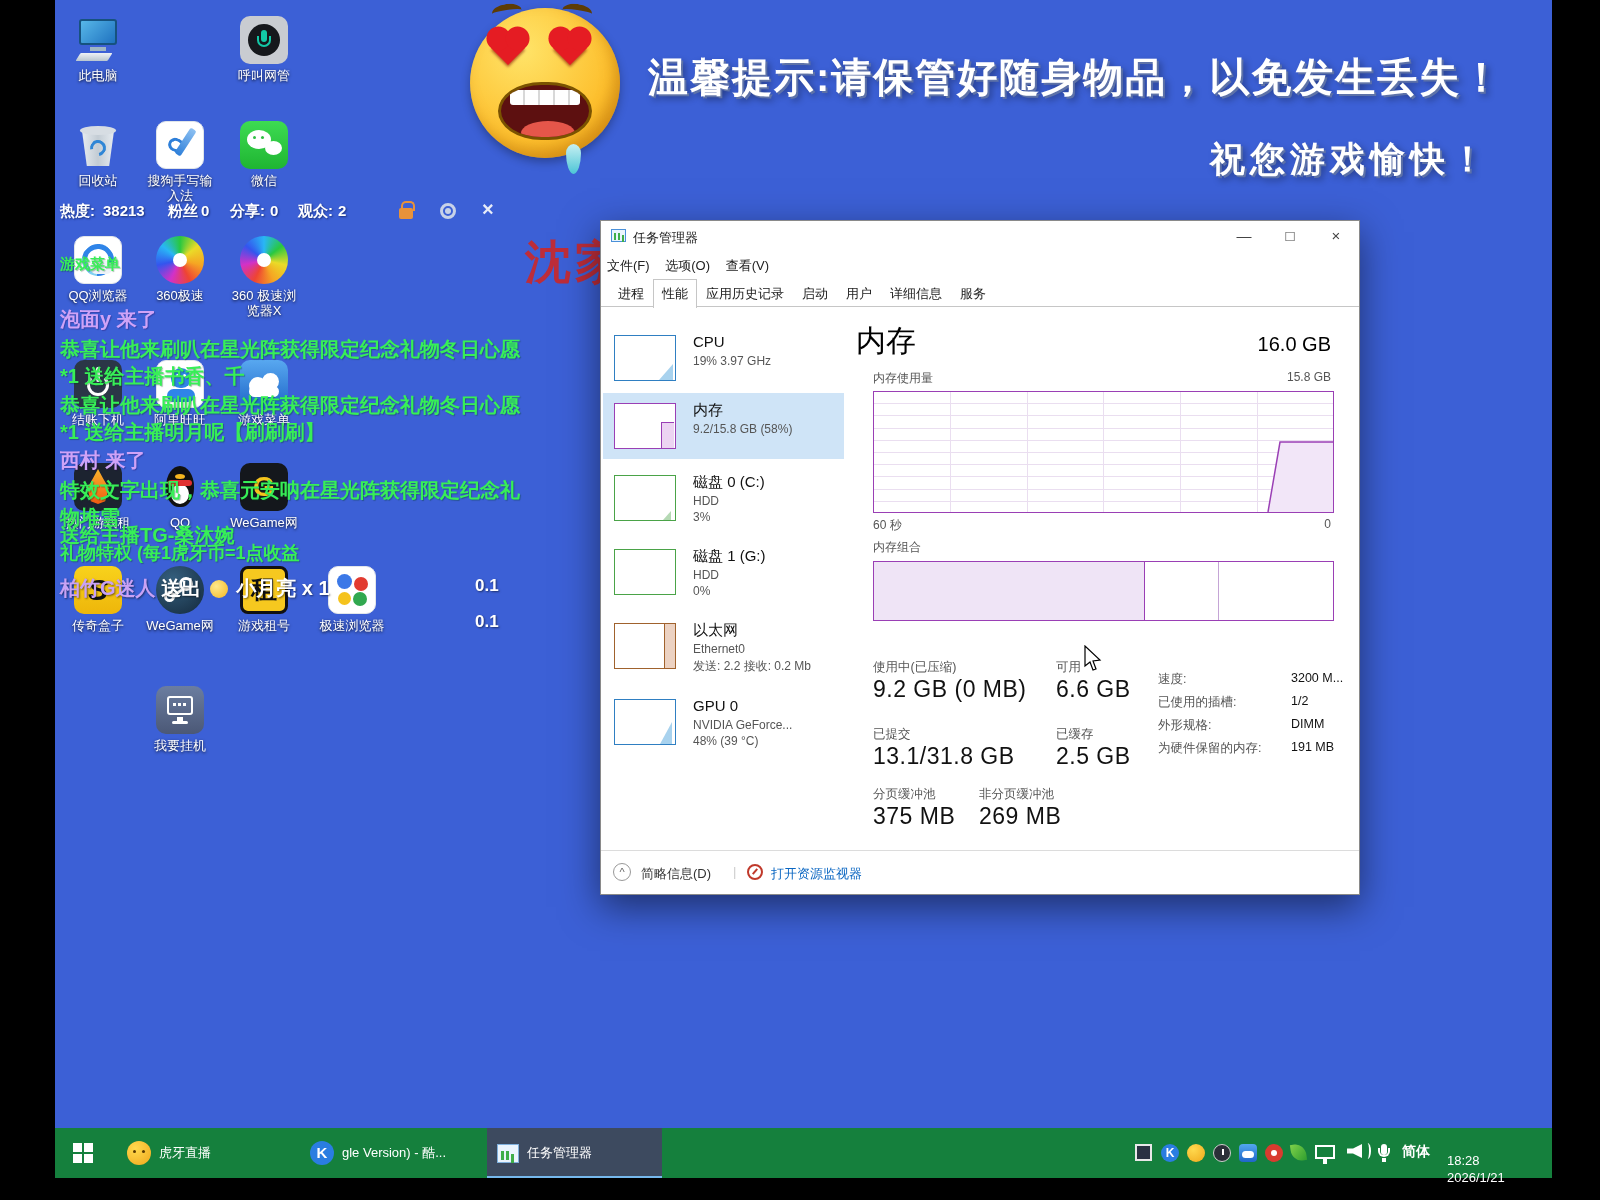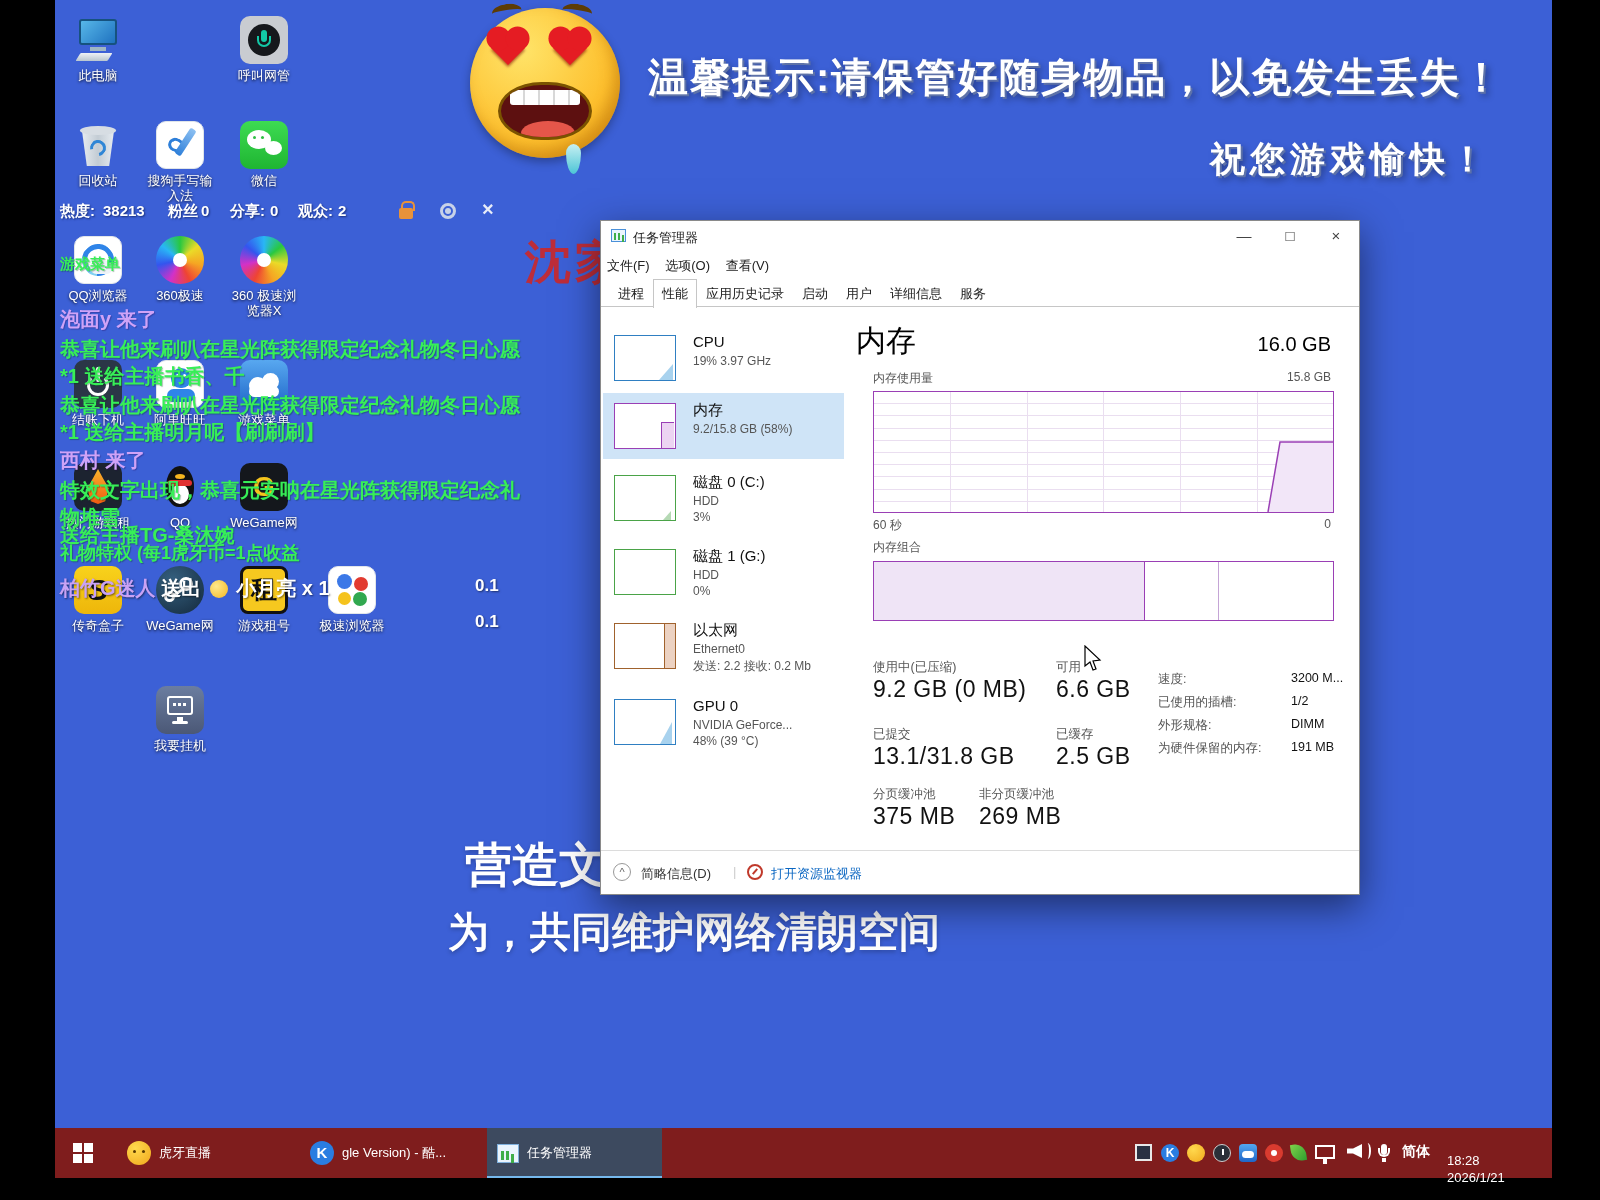--- a/index.html
+++ b/index.html
@@ -50,21 +50,21 @@
 .mstatlabel{position:absolute;font-size:12.5px;color:#555}
 .mstatval{position:absolute;font-size:23px;color:#111;letter-spacing:.5px}
 .mdetlabel{position:absolute;font-size:12.5px;color:#555}
 .mdetval{position:absolute;font-size:12.5px;color:#111}
 .tmfoot{position:absolute;left:0;right:0;bottom:0;height:44px;border-top:1px solid #dcdcdc;background:#fff}
 .graphbox{position:absolute;left:272px;top:170px;width:461px;height:122px;border:1px solid #9a3fb5;background-image:repeating-linear-gradient(to bottom,transparent 0 11.2px,#eadef0 11.2px 12.2px),repeating-linear-gradient(to right,transparent 0 75.8px,#eadef0 75.8px 76.8px)}
 .compbar{position:absolute;left:272px;top:340px;width:461px;height:60px;border:1px solid #9a3fb5;background:#fff}
 .compfill{position:absolute;left:0;top:0;height:100%;background:#efe4f6;border-right:1px solid #9a3fb5}
 .compdiv{position:absolute;top:0;width:1px;height:100%;background:#c5a5d6}
 
-.taskbar{position:absolute;left:55px;top:1128px;width:1497px;height:50px;background:#7f1d1d;color:#fff}
+.taskbar{position:absolute;left:55px;top:1128px;width:1497px;height:50px;background:#15803d;color:#fff}
 .tbitem{position:absolute;top:0;height:50px;display:flex;align-items:center;gap:8px;padding:0 10px;font-size:13px;color:#fff;white-space:nowrap}
 .tbitem.active{background:#3d4a5f;box-shadow:inset 0 -2px 0 #76b9ed}
 .trayico{position:absolute;top:16px}
 .lockico{position:absolute;width:14px;height:11px;background:#e8923a;border-radius:2px}
 .lockico::before{content:"";position:absolute;left:2px;top:-7px;width:10px;height:8px;border:2.5px solid #e8923a;border-bottom:none;border-radius:5px 5px 0 0}
 </style>
 </head>
 <body>
 
 <div class="stage">
@@ -83,22 +83,20 @@
           <div class="teeth"></div>
           <div class="tongue"></div>
         </div>
       <div class="drool" style="left:96px;top:136px"></div>
     </div>
     <div class="bannertext" style="right:62px;top:136px;font-size:35px;letter-spacing:5px">祝您游戏愉快！</div>
     <div class="bannertext" style="left:593px;top:50px;font-size:40px;letter-spacing:2px">温馨提示:请保管好随身物品，以免发生丢失！</div>
 
     <div class="abs" style="left:470px;top:232px;font-size:46px;font-weight:bold;color:rgba(212,36,30,.85);letter-spacing:4px">沈家</div>
 
-    <div class="abs" style="left:410px;top:834px;font-size:47px;font-weight:bold;color:#fff;text-shadow:0 2px 4px rgba(0,0,0,.25)">营造文</div>
-    <div class="abs" style="left:393px;top:905px;font-size:41px;font-weight:bold;color:#fff;text-shadow:0 2px 4px rgba(0,0,0,.25)">为，共同维护网络清朗空间</div>
 
     <div class="dwrap" style="left:1px;top:16px">
       <div class="dicon">
         <div style="position:absolute;left:5px;top:3px;width:38px;height:26px;background:linear-gradient(135deg,#57b7e8,#1f72c0);border:2px solid #16527f;border-radius:3px"></div>
         <div style="position:absolute;left:16px;top:31px;width:16px;height:4px;background:#9fb6c4"></div>
         <div style="position:absolute;left:4px;top:37px;width:32px;height:8px;background:linear-gradient(#eef2f6,#b9c6cf);transform:skewX(-32deg);border-radius:1px"></div>
       </div>
       <div class="dlabel">此电脑</div>
     </div>
     <div class="dwrap" style="left:167px;top:16px">

